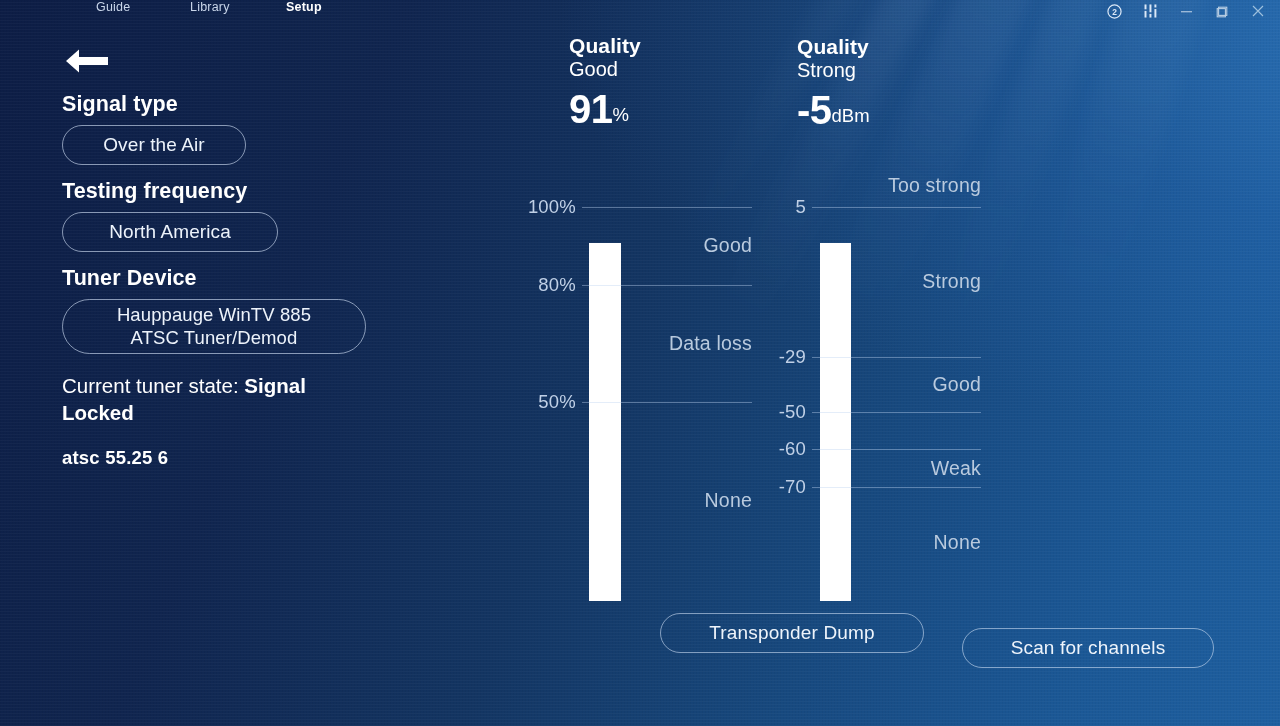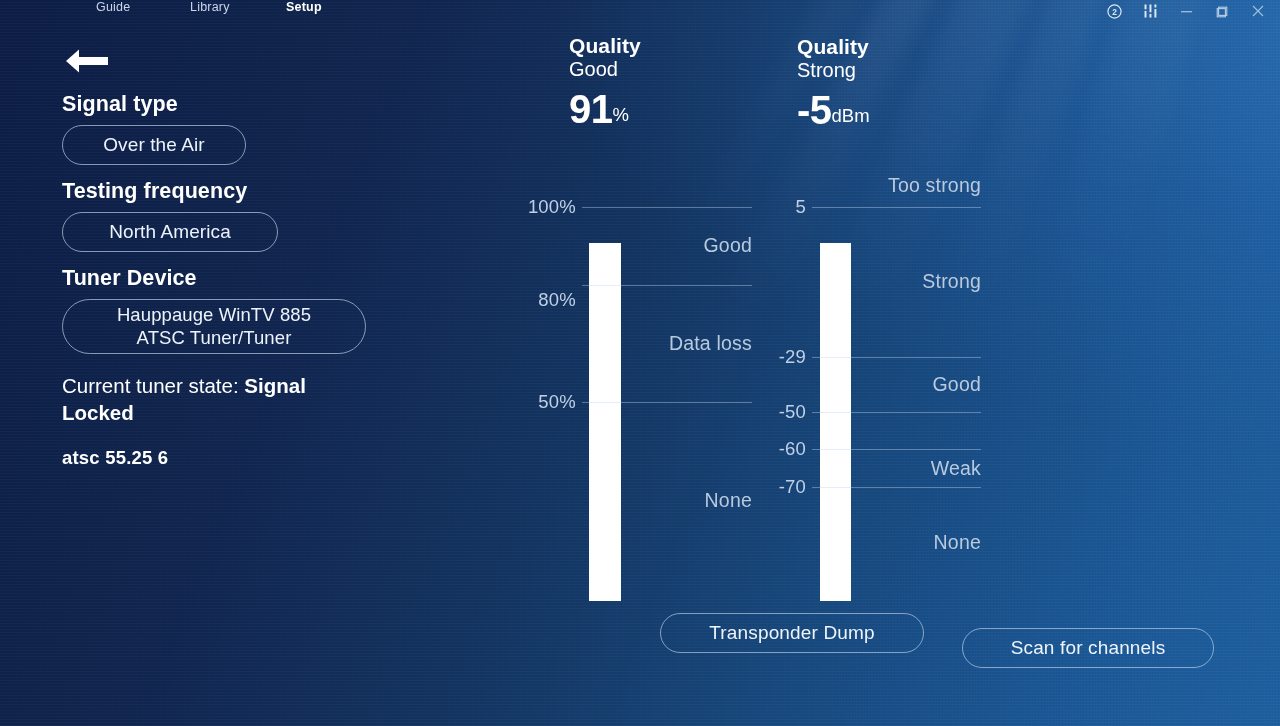--- a/index.html
+++ b/index.html
@@ -294,21 +294,21 @@
 
     <div class="pill region">
       <span>North America</span>
     </div>
 
 
     <div class="sec-label">Tuner Device</div>
 
     <div class="pill tuner">
       <span>Hauppauge WinTV 885</span>
-      <span>ATSC Tuner/Tuner</span>
+      <span>ATSC Tuner/Demod</span>
     </div>
 
     <div class="state-line">
       <span>Current tuner state: </span><span class="strong">Signal Locked</span>
     </div>
 
     <div class="readout">
       <div>atsc 55.25 6</div>
     </div>
   </div>
@@ -334,21 +334,21 @@
         </div>
       <div class="tickrow" style="left:0; top:78px; width:170px;">
           <div class="tline"></div>
         </div>
       <div class="tickrow" style="left:0; top:195px; width:170px;">
           <div class="tline"></div>
         </div>
     </div>
 
     <div class="ticklabel" style="left:36px; top:207px; width:70px;">100%</div>
-    <div class="ticklabel" style="left:36px; top:300px; width:70px;">80%</div>
+    <div class="ticklabel" style="left:36px; top:285px; width:70px;">80%</div>
     <div class="ticklabel" style="left:36px; top:402px; width:70px;">50%</div>
 
     <div class="zonelabel" style="left:112px; top:245px; width:170px;">Good</div>
     <div class="zonelabel" style="left:112px; top:343px; width:170px;">Data loss</div>
     <div class="zonelabel" style="left:112px; top:500px; width:170px;">None</div>
 
     <div class="gauge" style="left:342px; top:207px; width:169px; height:394px;">
       <div class="bar" style="left:8px; top:36px; width:31px; bottom:0;"></div>
       <div class="tickrow" style="left:0; top:0; width:169px;">
           <div class="tline"></div>

